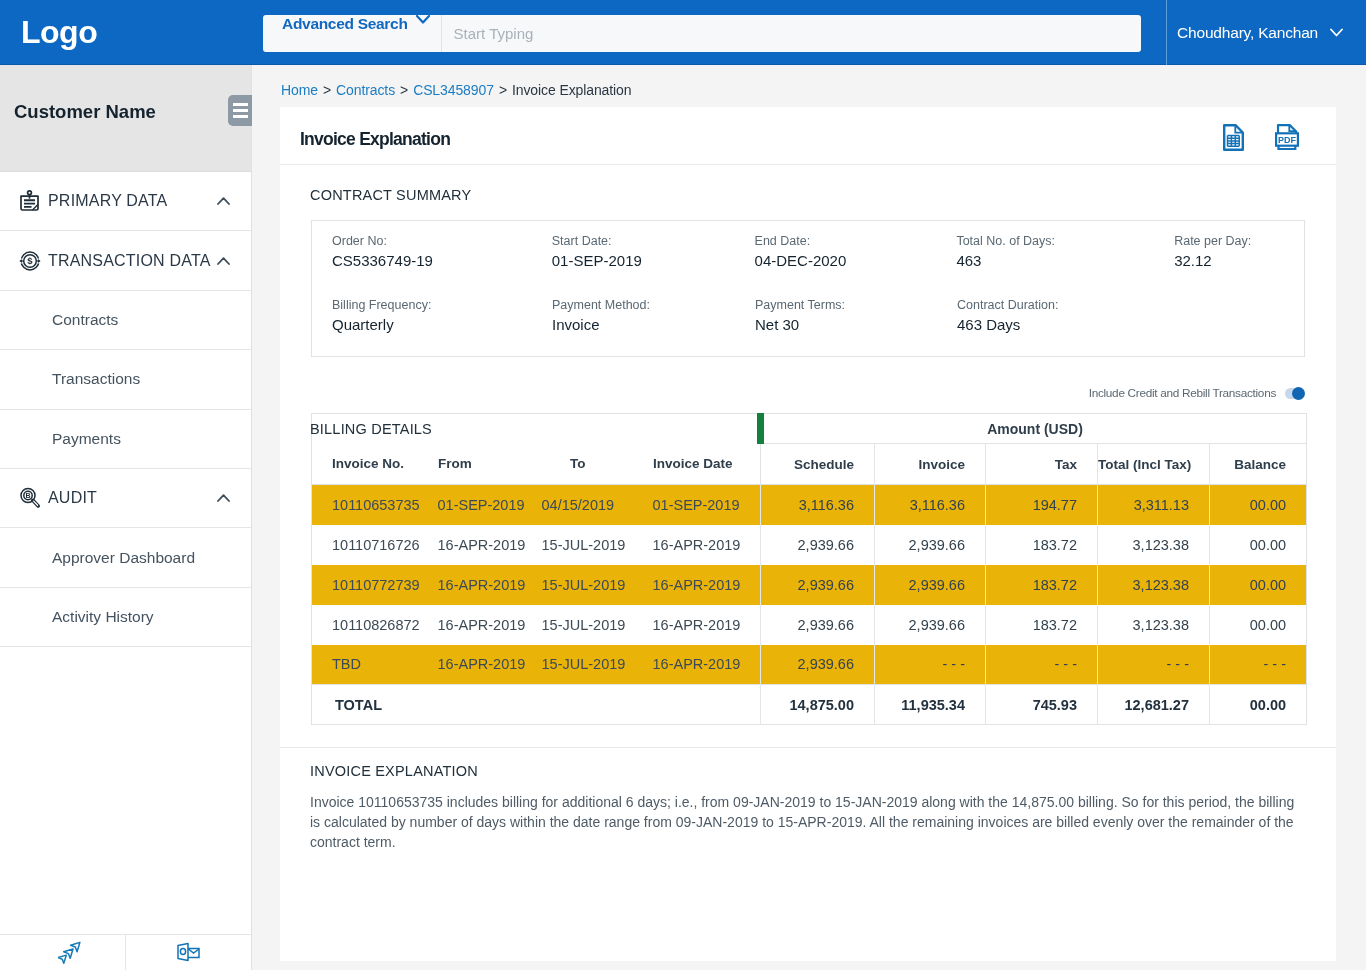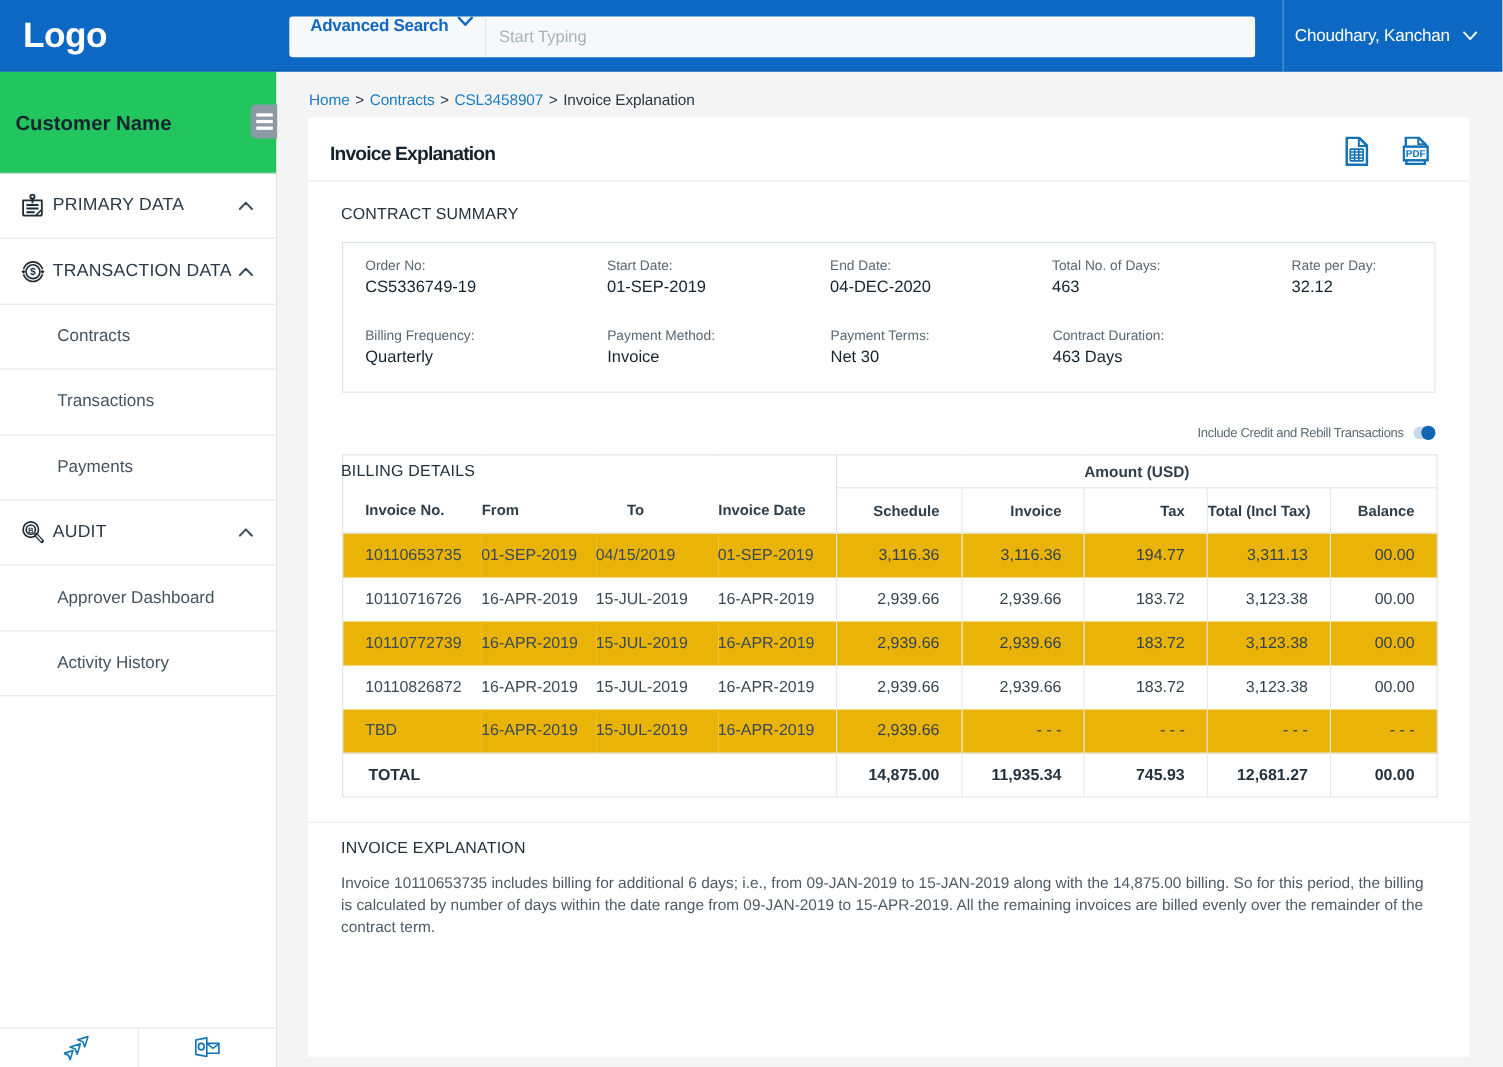--- a/index.html
+++ b/index.html
@@ -12,21 +12,21 @@
 .adv { display:flex; padding:0 11px 0 7px; height:100%; border-right:1px solid #dfe3e6;margin-left:12px; }
 .adv span { color:#1268c0; font-size:15.5px; font-weight:600; letter-spacing:-0.3px; }
 .adv svg { margin-left:8px; }
 .placeholder { color:#a9b2ba; font-size:15px; margin-left:12px; }
 .user { position:absolute; right:0; top:0; height:65px; border-left:1px solid #5d9bd6; display:flex; align-items:center; padding:0 23px 0 10px; }
 .user span { color:#fff; font-size:15.5px; letter-spacing:-0.2px; }
 .user svg { margin-left:12px; }
 
 
 .sidebar { position:absolute; left:0; top:65px; width:252px; bottom:0; background:#fff; border-right:1px solid #dfe2e5; }
-.custblock { position:relative; height:93px; background:#22c55e; border-bottom:1px solid #d8dcdf;text-align:center; }
+.custblock { position:relative; height:107px; background:#e5e5e5; border-bottom:1px solid #d8dcdf;text-align:center; }
 .custblock h2 { position:absolute; left:14px; top:36px; font-size:18.5px; color:#15232e; font-weight:700; }
 .hamb { position:absolute; right:-2px; top:30px; width:25px; height:31px; background:#8d99a4; border-radius:5px 0 0 5px; }
 .hamb i { position:absolute; left:5px; width:15px; height:3px; background:#fff; }
 .hamb i:nth-child(1){ top:8px; } .hamb i:nth-child(2){ top:14px; } .hamb i:nth-child(3){ top:20px; }
 
 .menu { }
 .mitem { position:relative; height:59.4px; border-bottom:1px solid #e3e6e8; display:flex; align-items:center; }
 .mitem .micon { position:absolute; left:19px; top:50%; transform:translateY(-50%); }
 .mitem .mtext { margin-left:48px; font-size:16px; color:#2b3947; letter-spacing:0.2px; }
 .mitem .chev { position:absolute; right:21px; top:50%; transform:translateY(-50%); }
@@ -296,21 +296,21 @@
             <col class="c9">
           </colgroup>
         <thead>
           <tr class="htop">
             <th class="lg" colspan="4" rowspan="2">
                 <span style="left:20px;">Invoice No.</span>
                 <span style="left:126px;">From</span>
                 <span style="left:230px;margin-left:28px;">To</span>
                 <span style="left:341px;">Invoice Date</span>
               </th>
-            <th colspan="5" style="border-left:1px solid #15803d;">Amount (USD)</th>
+            <th colspan="5" style="border-left:7px solid #15803d;">Amount (USD)</th>
           </tr>
           <tr class="hbot">
             <th class="amt" style="border-left:1px solid #dfe3e6;">Schedule</th>
             <th class="amt">Invoice</th>
             <th class="amt">Tax</th>
             <th class="amt">Total (Incl Tax)</th>
             <th class="amt">Balance</th>
           </tr>
         </thead>
         <tbody>

